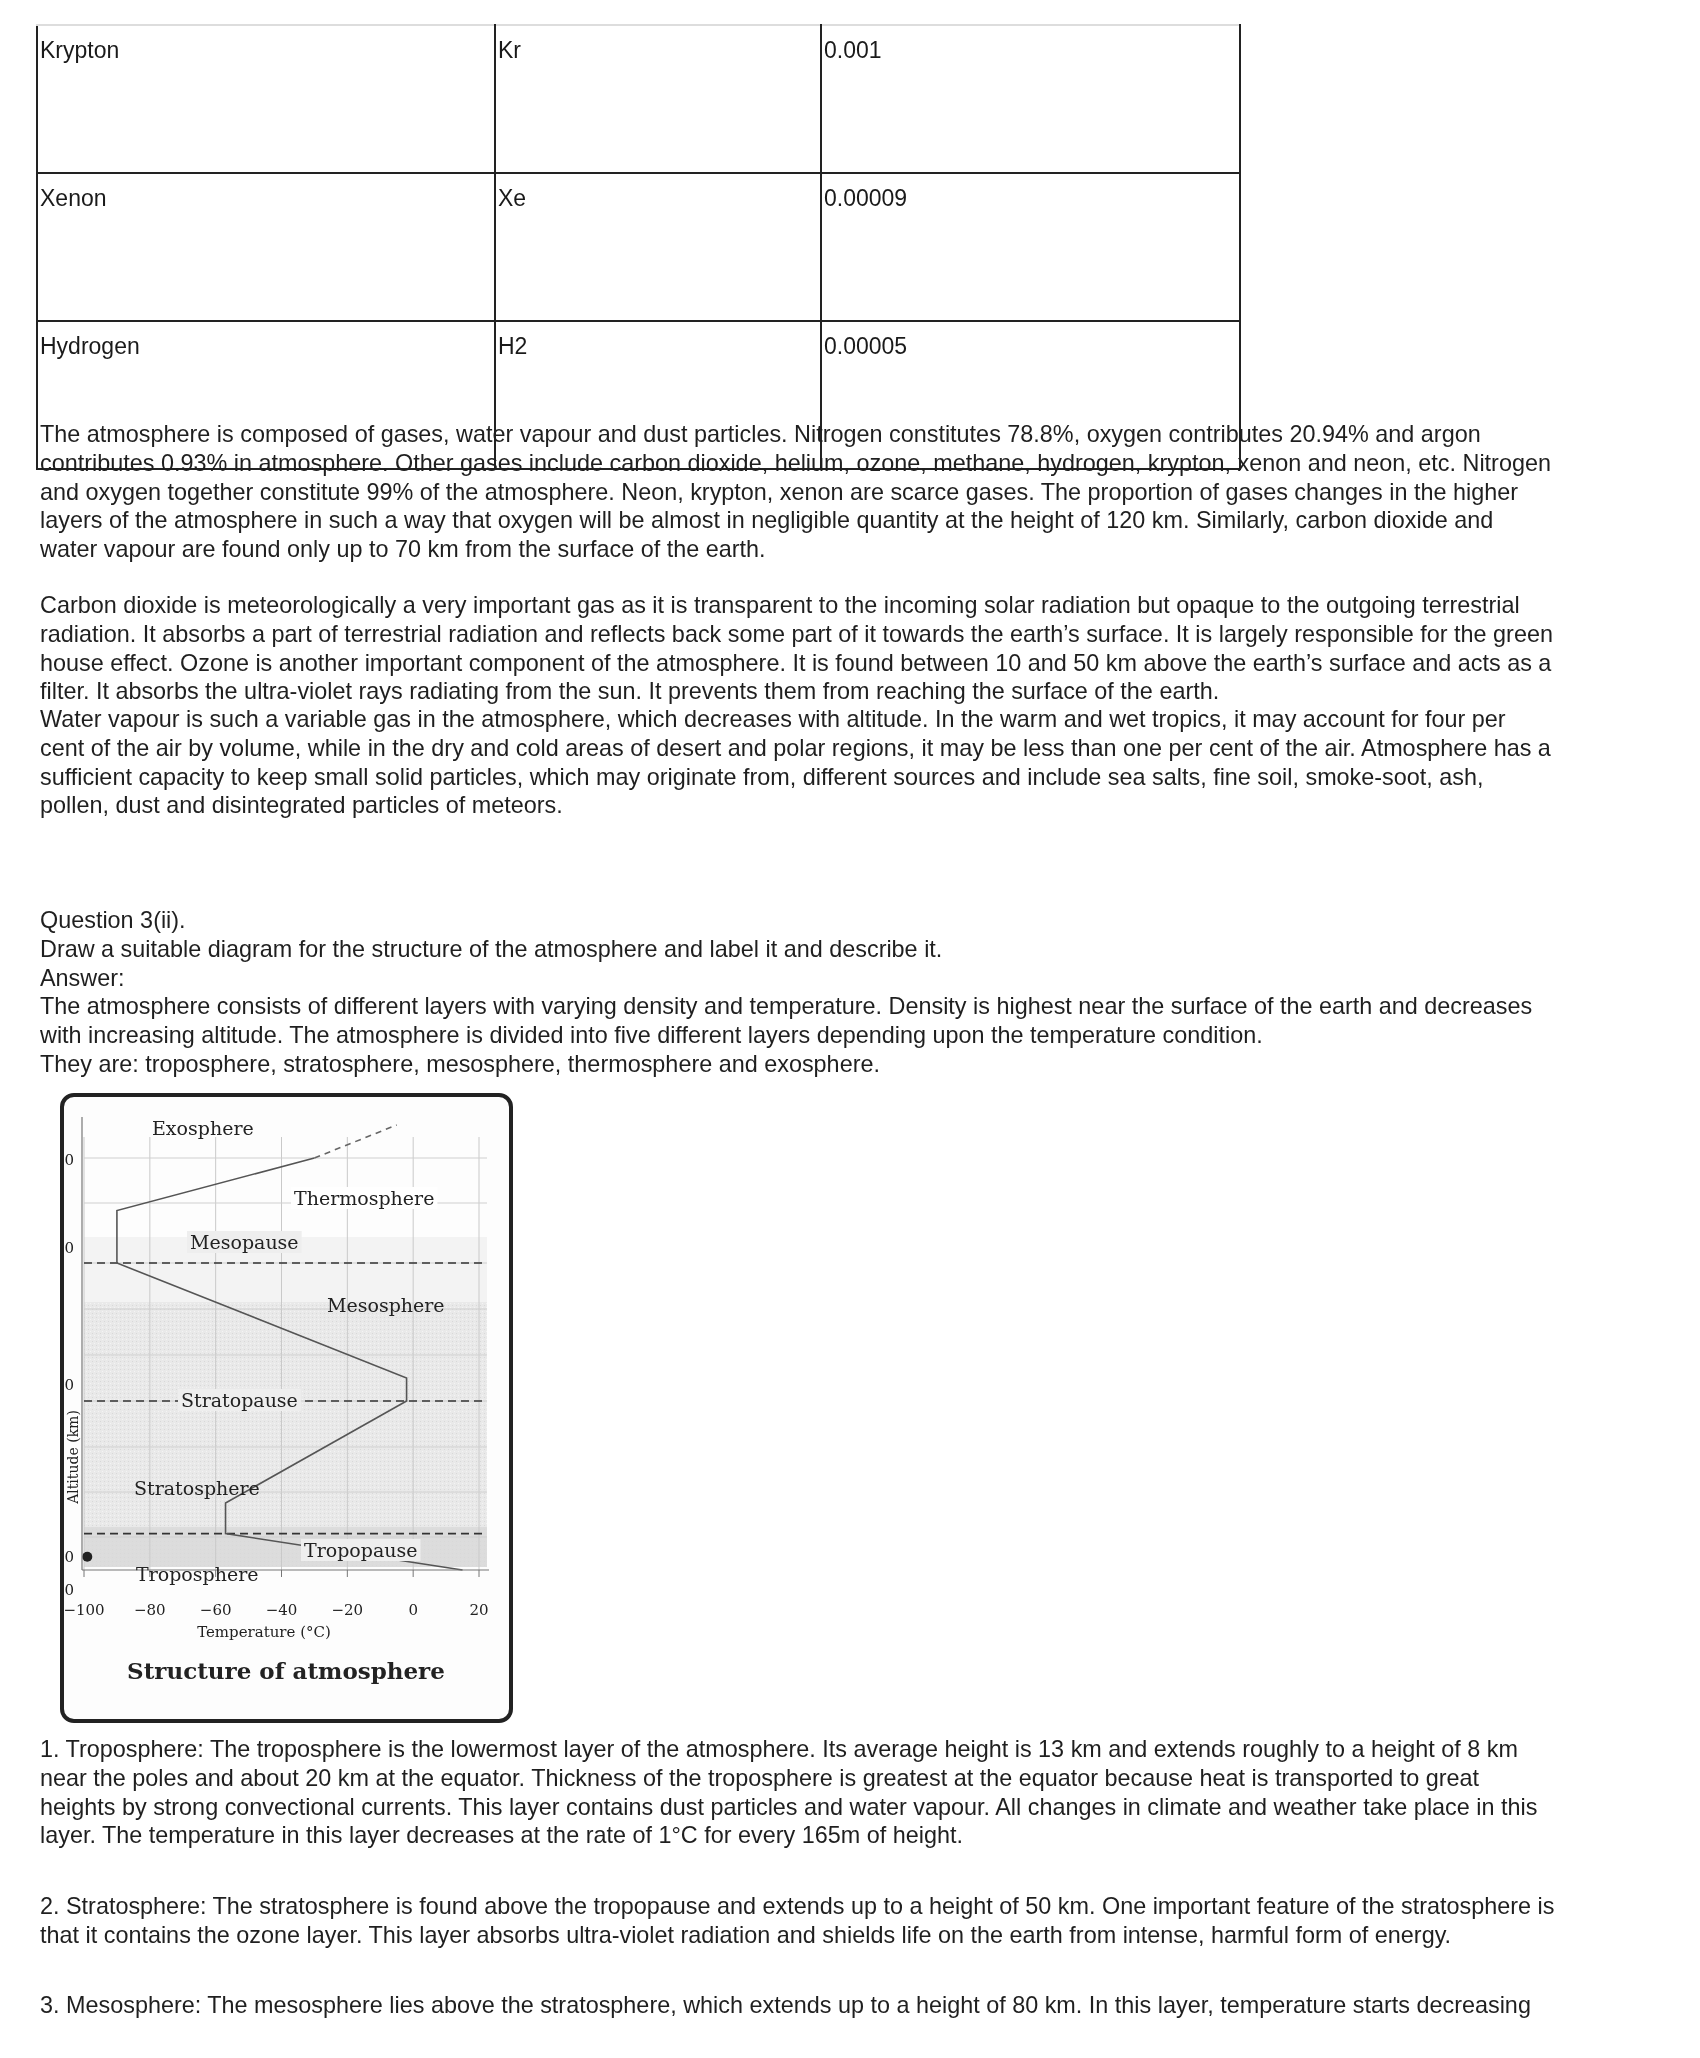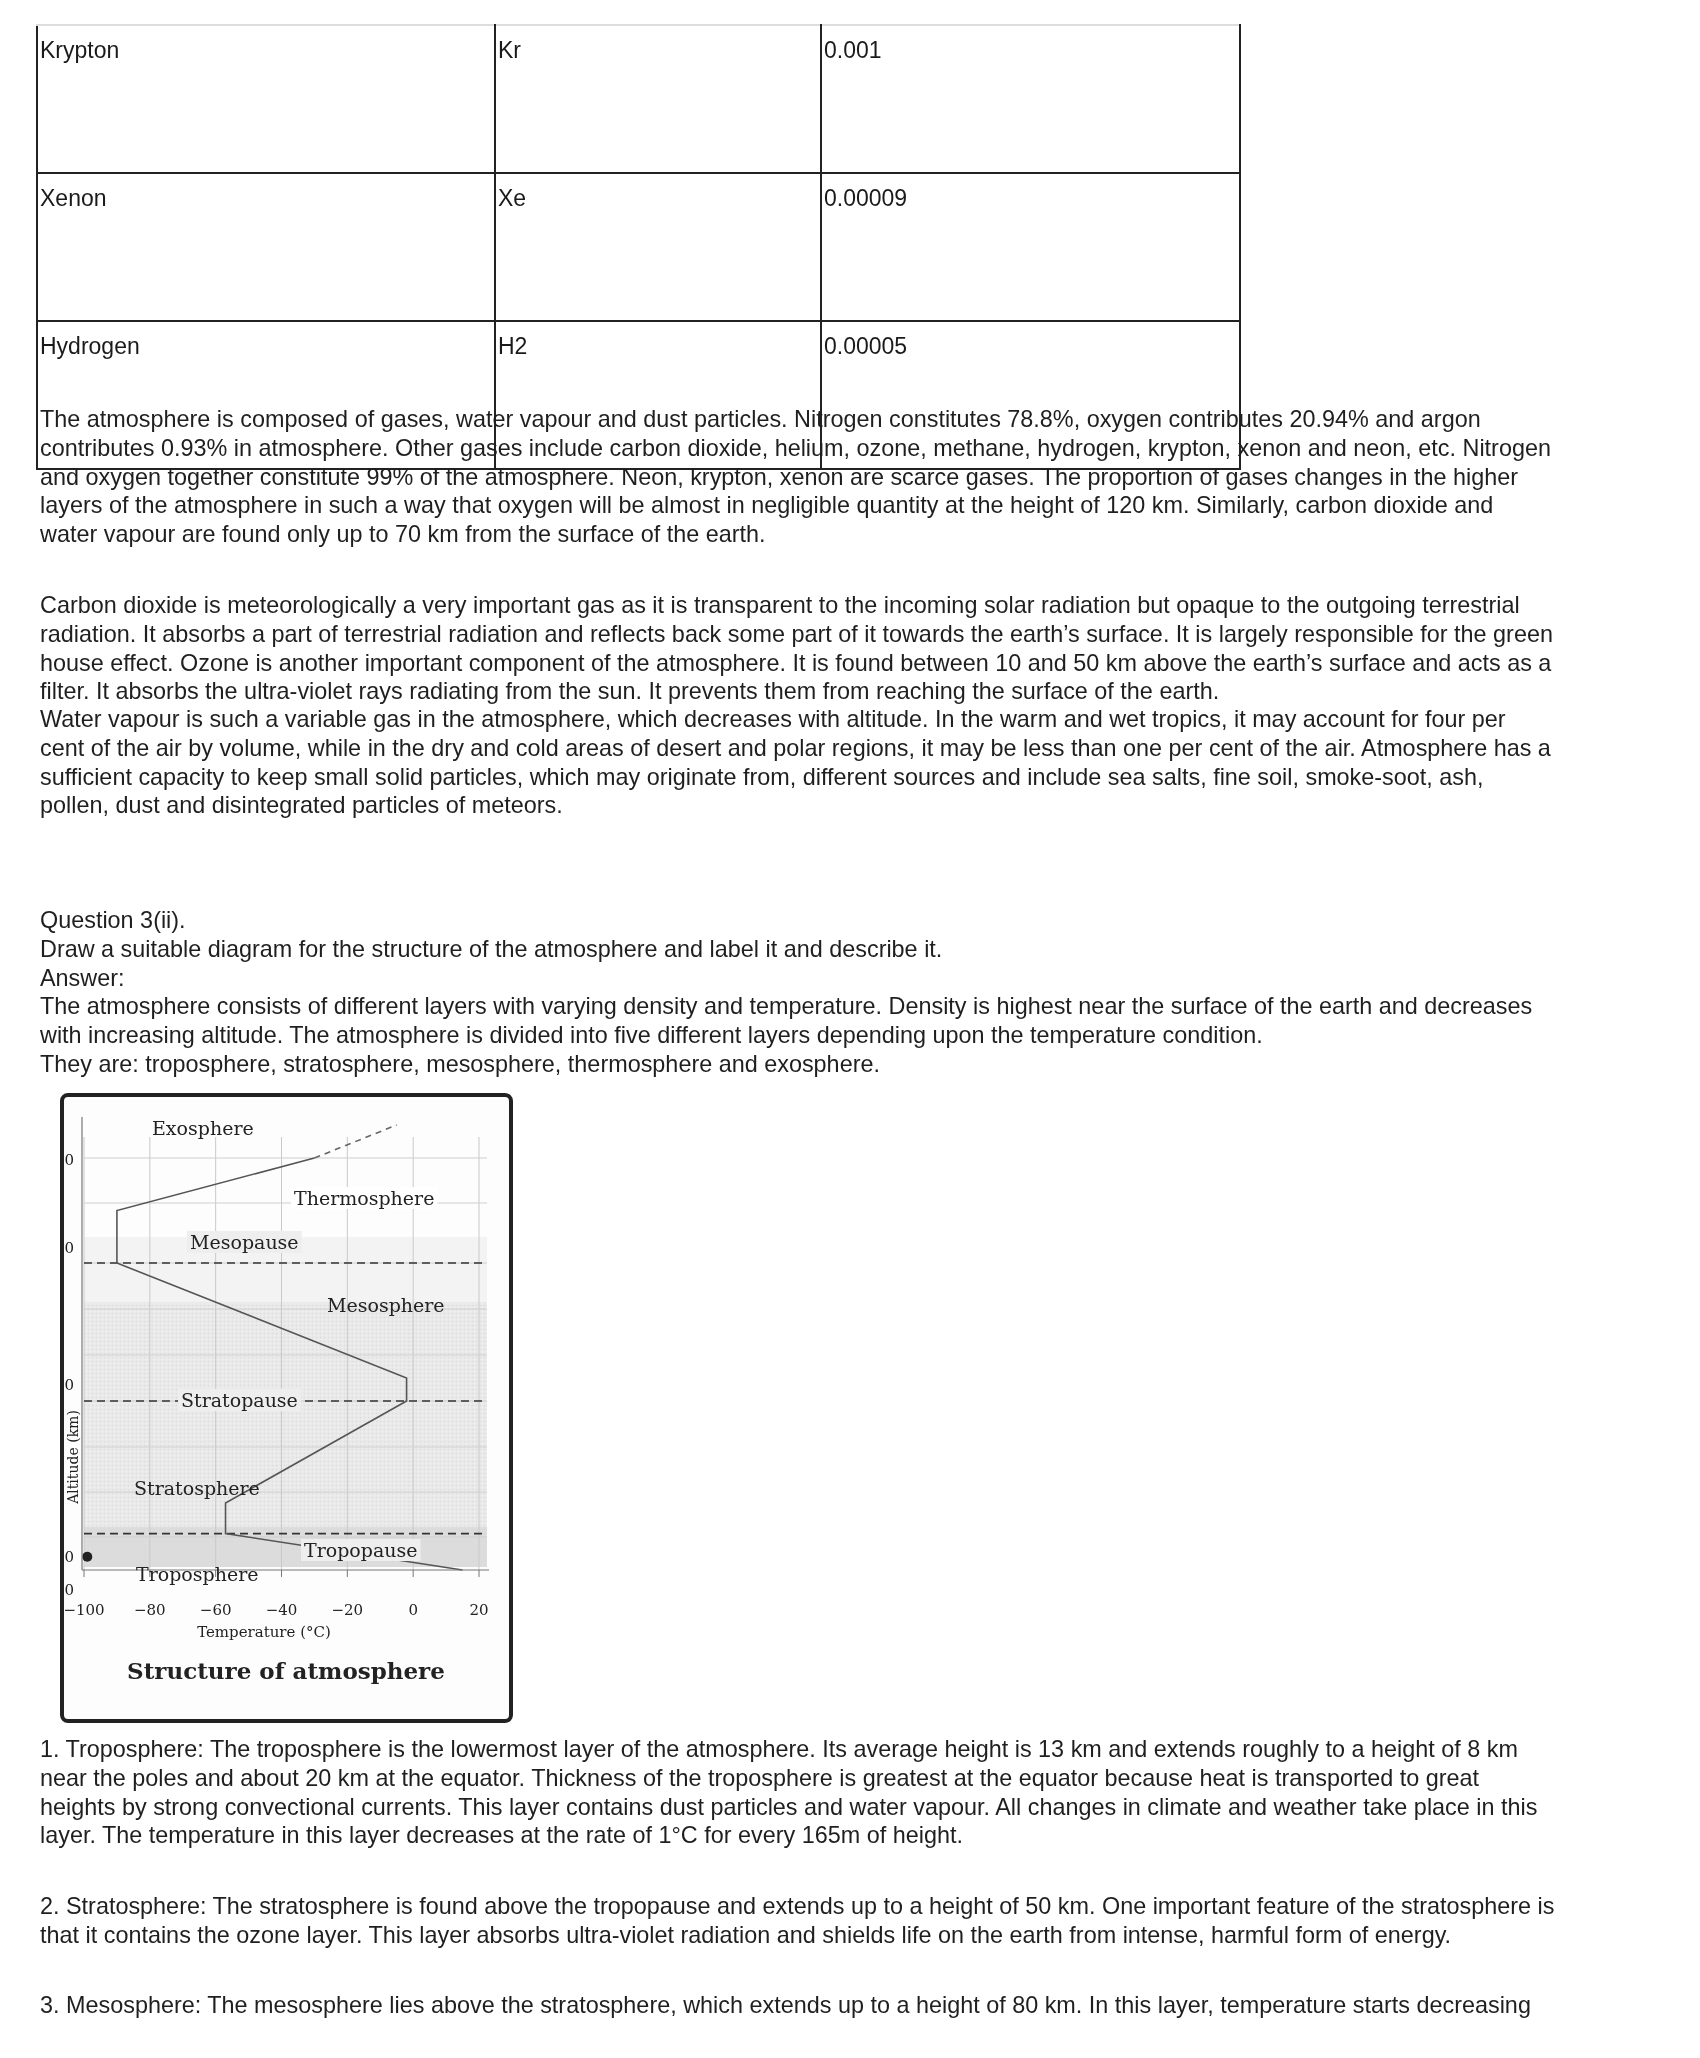--- a/index.html
+++ b/index.html
@@ -9,21 +9,21 @@
                border-collapse: collapse; table-layout: fixed; }
   .gas-table td { border: 2px solid #222; vertical-align: top; height: 124px;
                   padding: 11px 2px; font-size: 23px; line-height: 1.2; }
   .gas-table td:nth-child(1) { width: 452px; }
   .gas-table td:nth-child(2) { width: 320px; border-radius: 7px; }
   .gas-table tr:first-child td { border-top: 2px solid #ddd; }
   .para { position: absolute; left: 40px; width: 1630px; font-size: 23.4px;
           line-height: 28.8px; margin: 0; color: #1f1f1f; }
   .line { display: block; }
   .diagram { position: absolute; left: 60px; top: 1093px; width: 453px; height: 630px;
-             border: 4px solid #222; border-radius: 8px; box-sizing: border-box;
+             border: 4px solid #222; border-radius: 14px; box-sizing: border-box;
              background: #fdfdfd; overflow: hidden; }
   .diagram svg { position: absolute; left: 0; top: 0; }
   .dtext { font-family: "DejaVu Serif", "Liberation Serif", serif; fill: #222; }
 </style>
 </head>
 <body>
 
 <table class="gas-table">
   <tbody>
     <tr>
@@ -37,21 +37,21 @@
       <td>0.00009</td>
     </tr>
     <tr>
       <td>Hydrogen</td>
       <td>H2</td>
       <td>0.00005</td>
     </tr>
   </tbody>
 </table>
 
-<p class="para" style="top:405px">
+<p class="para" style="top:420px">
   <span class="line">The atmosphere is composed of gases, water vapour and dust particles. Nitrogen constitutes 78.8%, oxygen contributes 20.94% and argon</span>
   <span class="line">contributes 0.93% in atmosphere. Other gases include carbon dioxide, helium, ozone, methane, hydrogen, krypton, xenon and neon, etc. Nitrogen</span>
   <span class="line">and oxygen together constitute 99% of the atmosphere. Neon, krypton, xenon are scarce gases. The proportion of gases changes in the higher</span>
   <span class="line">layers of the atmosphere in such a way that oxygen will be almost in negligible quantity at the height of 120 km. Similarly, carbon dioxide and</span>
   <span class="line">water vapour are found only up to 70 km from the surface of the earth.</span>
 </p>
 
 <p class="para" style="top:591px">
   <span class="line">Carbon dioxide is meteorologically a very important gas as it is transparent to the incoming solar radiation but opaque to the outgoing terrestrial</span>
   <span class="line">radiation. It absorbs a part of terrestrial radiation and reflects back some part of it towards the earth’s surface. It is largely responsible for the green</span>

